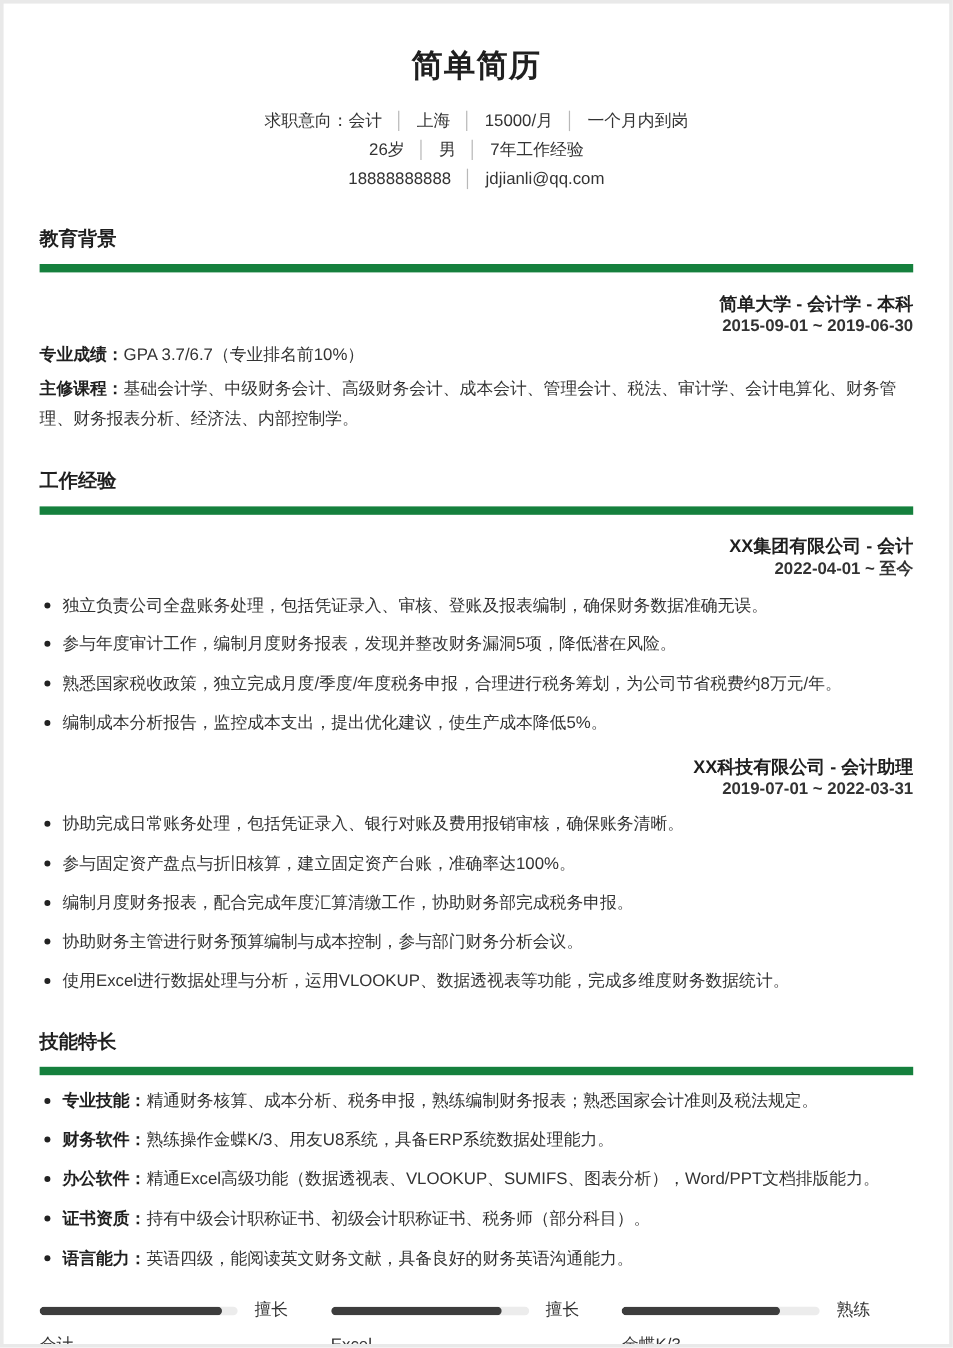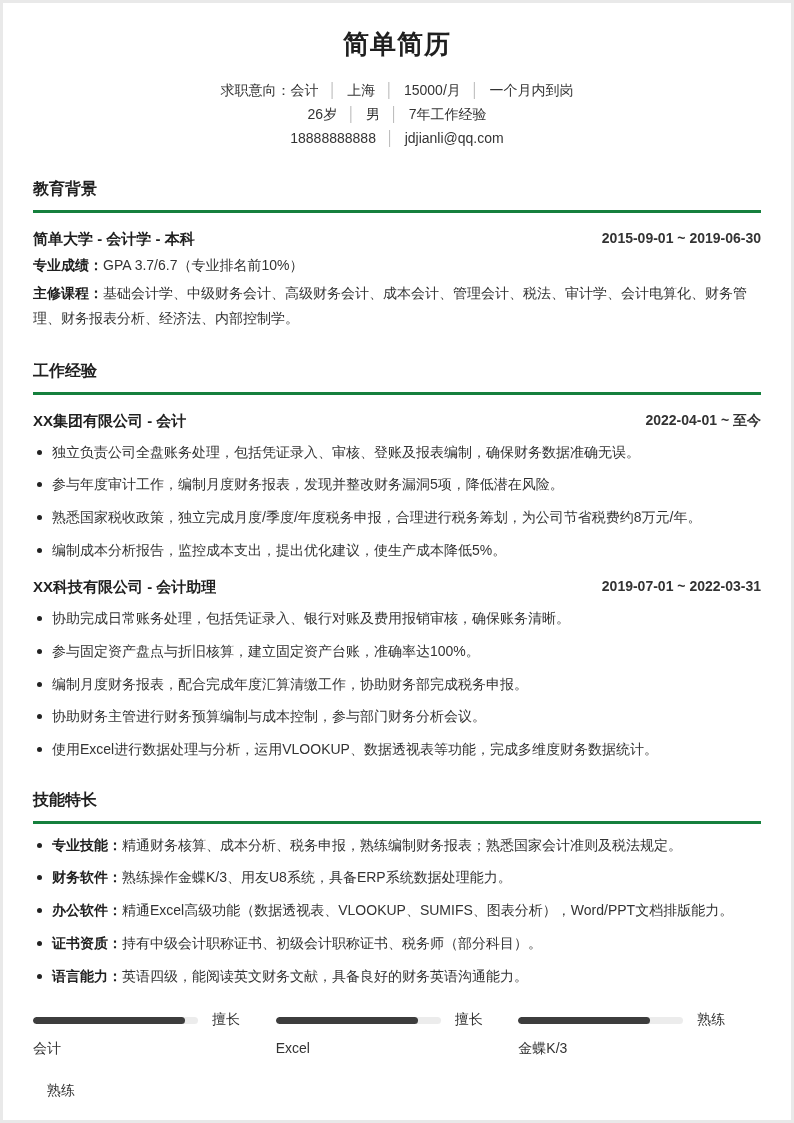--- a/index.html
+++ b/index.html
@@ -7,21 +7,21 @@
     background:#e9e9e9;
     font-family:"Liberation Sans","DejaVu Sans",sans-serif;
     color:#333;
   }
   .page{
     width:788px;
     height:1117px;
     margin:3px;
     background:#ffffff;
     box-sizing:border-box;
-    padding:16px 30px 18px;
+    padding:26px 30px 18px;
     overflow:hidden;
   }
   
   .page-title{
     margin:8px 0 16px;
     text-align:center;
     font-size:26px;
     font-weight:bold;
     color:#1f1f1f;
     letter-spacing:1px;
@@ -34,27 +34,28 @@
   }
   .sep{color:#b8b8b8;margin:0 10px;font-weight:normal;}
   
   section{margin-top:29px;}
   .sec-title{
     margin:0;
     font-size:16px;
     font-weight:bold;
     color:#1f1f1f;
     padding-bottom:10px;
-    border-bottom:3px solid #15803d;
+    border-bottom:7px solid #15803d;
   }
   .entry-head{
     display:flex;
     justify-content:space-between;
-    align-items:flex-start;
+    align-items:flex-end;
     margin:17px 0 4px;
+    flex-direction:column;
   }
   .entry-title{font-size:15px;font-weight:bold;color:#1f1f1f;}
   .entry-date{font-size:14px;color:#333;font-weight:bold;}
   .edu-line{font-size:14px;line-height:1.8;margin:3px 0;}
   .edu-line b{color:#1f1f1f;}
   ul.bullets{list-style:none;margin:10px 0 0;padding:0;}
   ul.bullets li{
     position:relative;
     padding-left:19px;
     font-size:14px;

